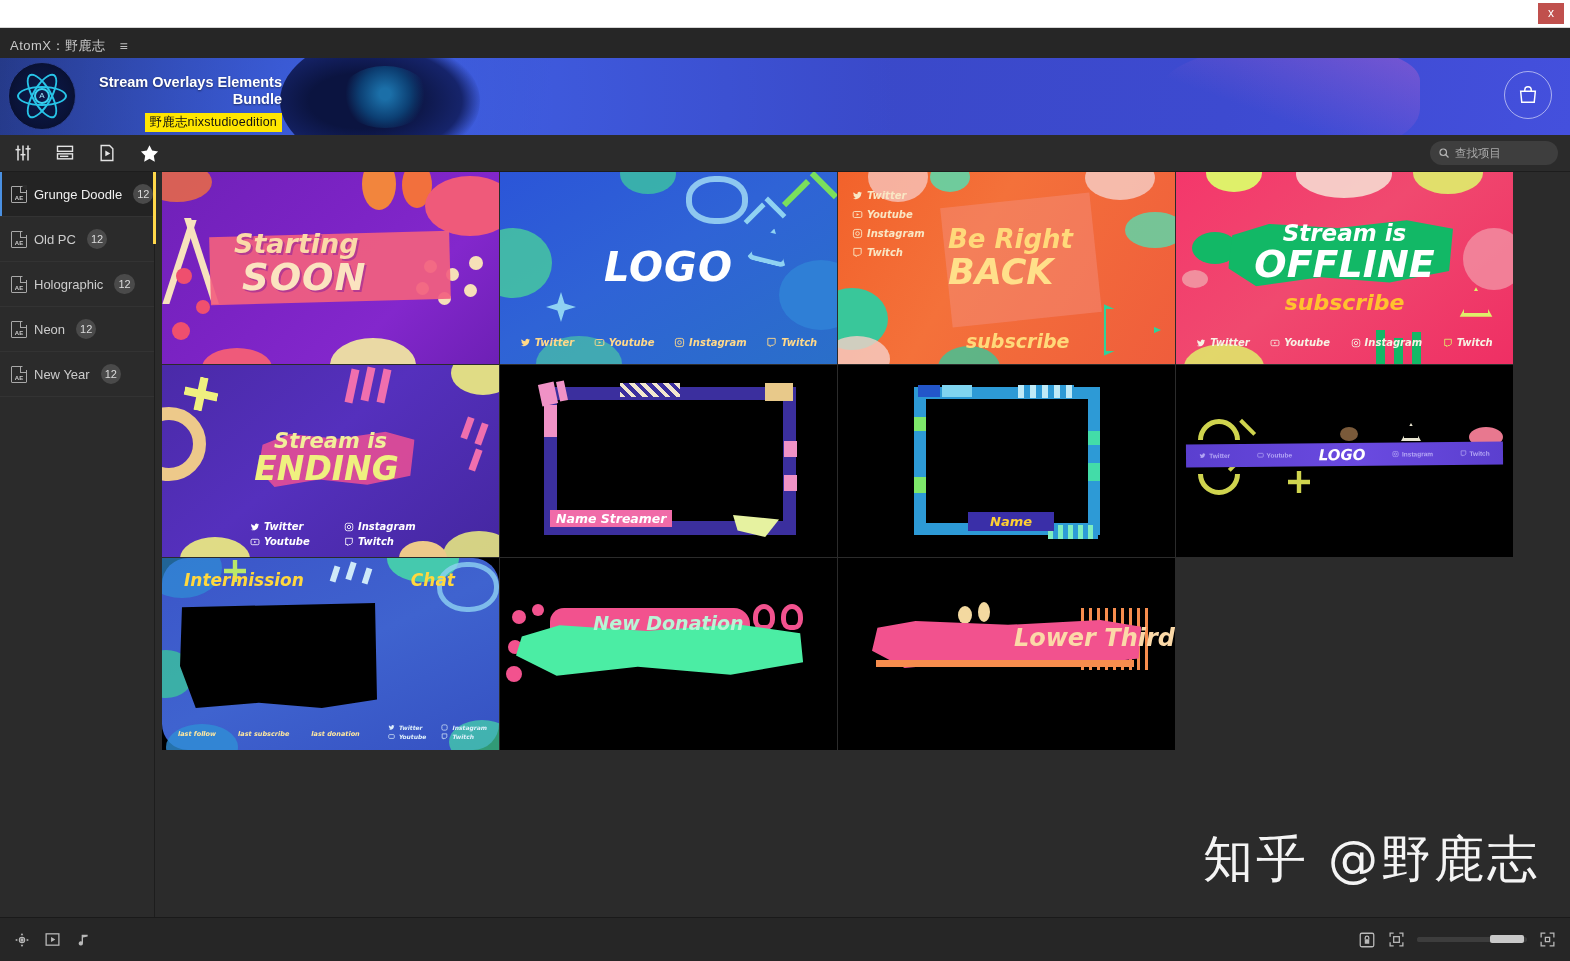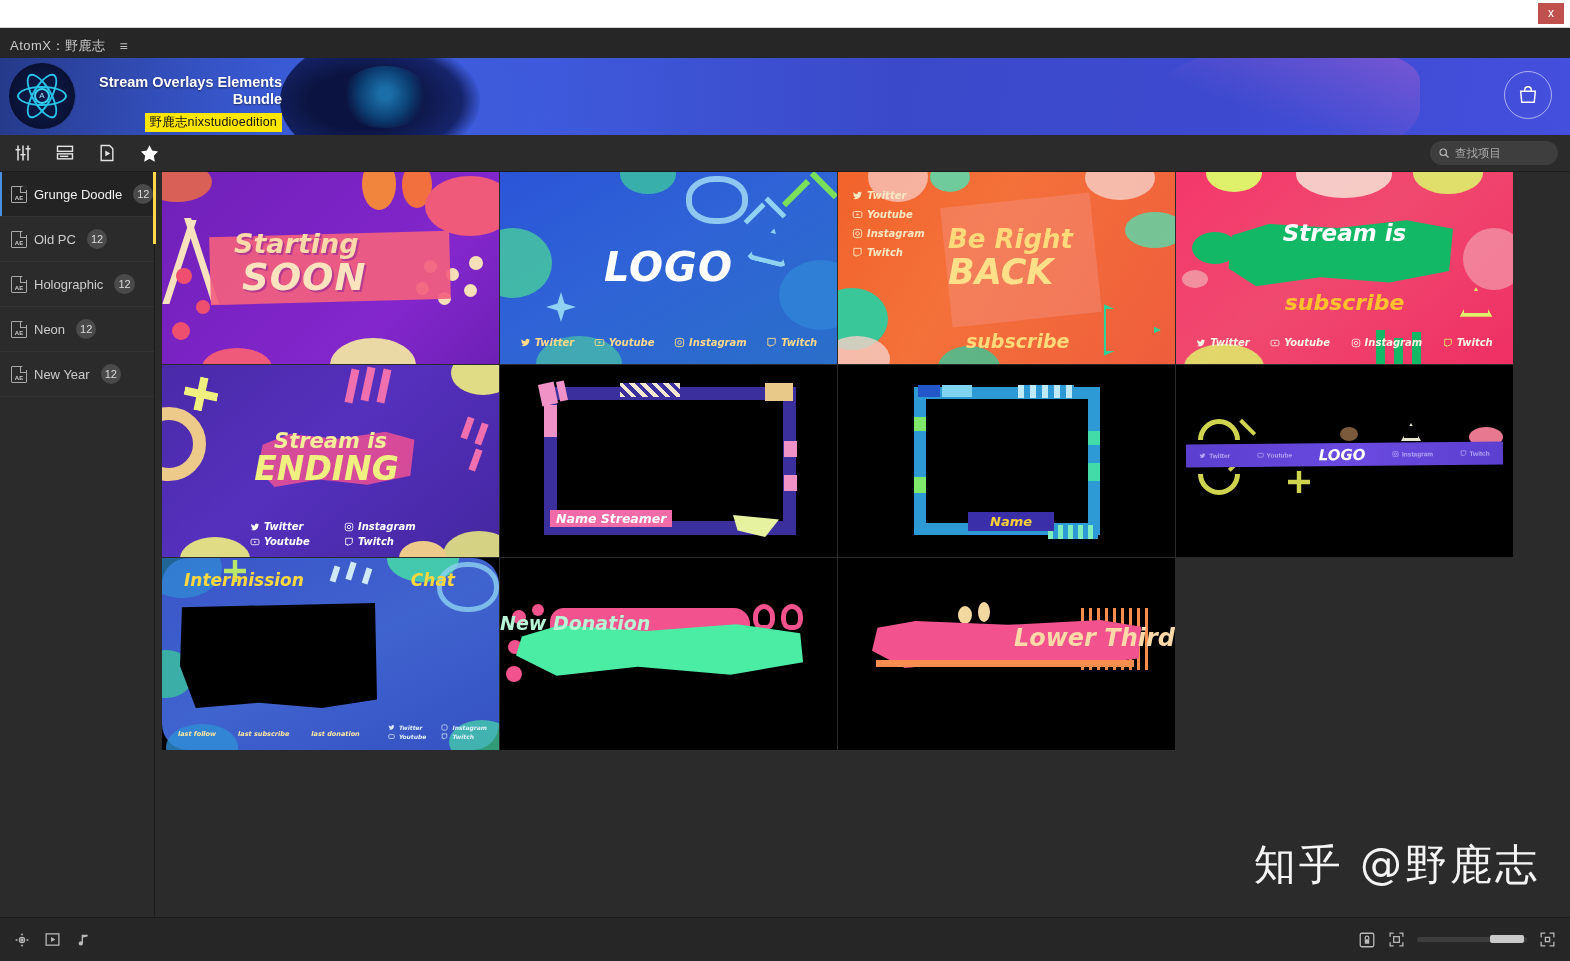--- a/index.html
+++ b/index.html
@@ -338,42 +338,42 @@
   .t11 .brush-g {
     position: absolute; left: 16px; top: 64px; width: 290px; height: 56px;
     background: #4beda4;
     clip-path: polygon(2% 26%,15% 6%,45% 16%,76% 4%,98% 20%,99% 72%,74% 94%,42% 80%,14% 96%,0 60%);
   }
   .t11 .pinkcap {
     position: absolute; left: 50px; top: 50px; width: 200px; height: 30px;
     background: #f2528e; border-radius: 14px 16px 6px 8px;
   }
   .t11 .txt {
-    position: absolute; left: 0; right: 0; top: 54px; 
+    position: absolute; left: 0; right: 0; top: 54px; text-align: center;
     color: #b8f5d6; font-size: 19px; font-style: italic; font-weight: bold;
     font-family: "DejaVu Sans", sans-serif;
   }
   .t12 .pinkbar {
     position: absolute; left: 34px; top: 62px; width: 272px; height: 48px;
     background: #f2528e; border-radius: 10px 14px 12px 10px;
     clip-path: polygon(2% 16%,16% 2%,50% 10%,84% 0%,99% 14%,98% 80%,70% 98%,40% 86%,12% 100%,0 64%);
   }
   .t12 .orangeline {
     position: absolute; left: 38px; top: 102px; width: 258px; height: 7px; background: #f78d4e;
   }
   .t12 .txt {
     position: absolute; left: 0; right: 0; top: 66px; text-align: right;
     color: #fbd9a8; font-size: 24px; font-style: italic; font-weight: bold;
     font-family: "DejaVu Sans", sans-serif;
   }
 
   
   .watermark {
     position: absolute; right: 30px; bottom: 68px; color: #ffffff;
-    font-size: 42px; letter-spacing: 3px; font-family: "DejaVu Sans", sans-serif;
+    font-size: 50px; letter-spacing: 3px; font-family: "DejaVu Sans", sans-serif;
     opacity: .95;
     text-align: right;
   }
 
   
   .statusbar {
     position: absolute; bottom: 0; left: 0; width: 1570px; height: 44px;
     background: #262626; border-top: 1px solid #1a1a1a; display: flex; align-items: center;
   }
   .status-left { display: flex; align-items: center; gap: 14px; padding-left: 14px; }
@@ -627,20 +627,21 @@
           <div class="blob" style="left:16px;top:60px;width:46px;height:32px;background:#12b866;"></div>
           <div class="blob" style="left:6px;top:98px;width:26px;height:18px;background:#f18f9e;"></div>
           <div class="blob" style="right:-12px;top:56px;width:62px;height:62px;background:#f28ca0;opacity:.85"></div>
           <div class="scrib" style="right:20px;top:114px;width:34px;height:32px;border:5px solid #dff06a;clip-path:polygon(50% 4%,98% 96%,2% 96%)"></div>
           <div class="blob" style="left:8px;bottom:-26px;width:80px;height:46px;background:#dff06a;opacity:.85"></div>
           <div style="position:absolute;left:200px;bottom:0;width:9px;height:34px;background:#12b866;"></div>
           <div style="position:absolute;left:218px;bottom:0;width:9px;height:26px;background:#12b866;"></div>
           <div style="position:absolute;left:236px;bottom:0;width:9px;height:32px;background:#12b866;"></div>
           <div class="greenbrush"></div>
           <div class="txt1">Stream is</div>
+          <div class="txt2">OFFLINE</div>
           <div class="sub">subscribe</div>
           <div class="socials-row">
             <span class="soc">
               <svg width="10" height="10" viewBox="0 0 24 24" fill="#f7f2e4">
                   <path d="M22 5.9c-.7.3-1.5.5-2.3.6.8-.5 1.5-1.3 1.8-2.2-.8.5-1.7.8-2.6 1A4.1 4.1 0 0 0 11.8 9 11.6 11.6 0 0 1 3.4 4.7a4.1 4.1 0 0 0 1.3 5.5c-.7 0-1.3-.2-1.8-.5a4.1 4.1 0 0 0 3.3 4c-.6.2-1.2.2-1.8.1a4.1 4.1 0 0 0 3.8 2.9A8.3 8.3 0 0 1 2 18.4 11.6 11.6 0 0 0 8.3 20c7.5 0 11.7-6.3 11.7-11.7v-.5c.8-.6 1.5-1.3 2-2z"></path>
                 </svg>
               <span class="lbl" style="color:#f7f2e4">Twitter</span>
             </span>
             <span class="soc">
               <svg width="10" height="10" viewBox="0 0 24 24" fill="none" stroke="#f7f2e4" stroke-width="2">

